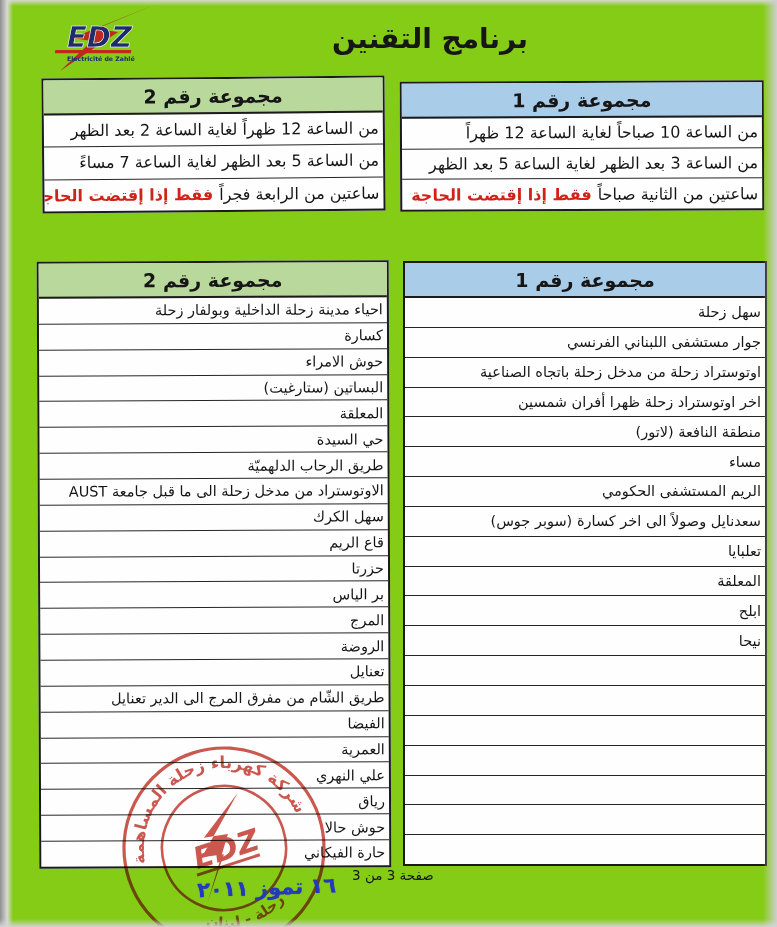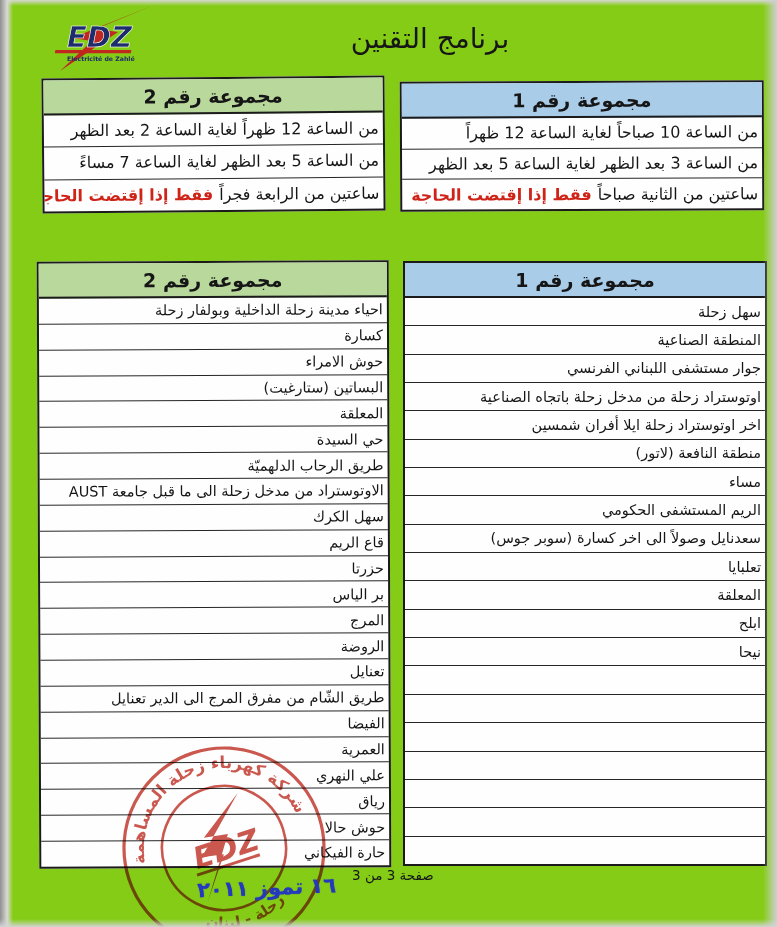--- a/index.html
+++ b/index.html
@@ -11,21 +11,21 @@
      background:linear-gradient(to right,#8f8f8f,#d9d9d6 55%,rgba(249,249,246,0));z-index:6;}
   .edge-right{position:absolute;right:0;top:0;bottom:0;width:14px;
      background:linear-gradient(to left,#cfcfd2,rgba(249,249,246,0));z-index:6;}
   .edge-top{position:absolute;left:0;top:0;right:0;height:6px;
      background:linear-gradient(to bottom,#d8d8d5,rgba(249,249,246,0));z-index:6;}
   .edge-bottom{position:absolute;left:0;bottom:0;right:0;height:8px;
      background:linear-gradient(to top,#d3d3d5,rgba(249,249,246,0));z-index:6;}
 
   .logo{position:absolute;left:50px;top:5px;width:112px;height:68px;}
   .title{position:absolute;left:250px;top:22px;width:360px;text-align:center;
-     font-size:28px;font-weight:normal;direction:rtl;letter-spacing:.5px;}
+     font-size:28px;font-weight:bold;direction:rtl;letter-spacing:.5px;}
 
   .tbl{position:absolute;border:2.5px solid #1b1b1b;background:#fefefe;
        display:flex;flex-direction:column;direction:rtl;box-sizing:border-box;}
   .thead{flex:0 0 33px;display:flex;align-items:center;justify-content:center;
        font-weight:bold;font-size:19px;border-bottom:2.2px solid #1b1b1b;}
   .green{background:#b9d89c;}
   .blue{background:#a9cce9;}
   .tbody{flex:1 1 auto;display:flex;flex-direction:column;}
   .row{flex:1 1 0;display:flex;align-items:center;padding:0 4px;
        border-bottom:1.6px solid #262626;overflow:hidden;white-space:nowrap;}
@@ -126,24 +126,23 @@
         <div class="row">رياق</div>
         <div class="row">حوش حالا</div>
         <div class="row">حارة الفيكاني</div>
       </div>
   </div>
 
   <div class="tbl area area1">
     <div class="thead blue">مجموعة رقم 1</div>
     <div class="tbody">
         <div class="row">سهل زحلة</div>
-        <div class="row">المنطقة الصناعية</div>
         <div class="row">جوار مستشفى اللبناني الفرنسي</div>
         <div class="row">اوتوستراد زحلة من مدخل زحلة باتجاه الصناعية</div>
-        <div class="row">اخر اوتوستراد زحلة ايلا أفران شمسين</div>
+        <div class="row">اخر اوتوستراد زحلة ظهرا أفران شمسين</div>
         <div class="row">منطقة النافعة (لاتور)</div>
         <div class="row">مساء</div>
         <div class="row">الريم المستشفى الحكومي</div>
         <div class="row">سعدنايل وصولاً الى اخر كسارة (سوبر جوس)</div>
         <div class="row">تعلبايا</div>
         <div class="row">المعلقة</div>
         <div class="row">ابلح</div>
         <div class="row">نيحا</div>
         <div class="row"></div>
         <div class="row"></div>

